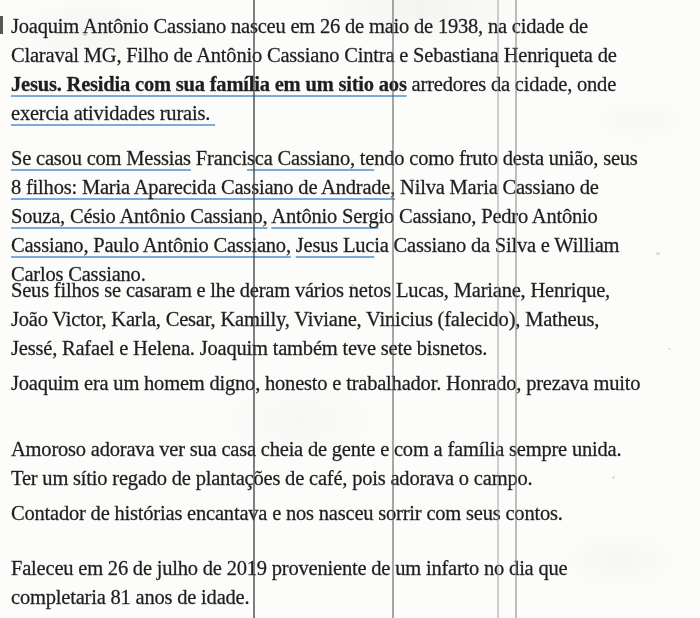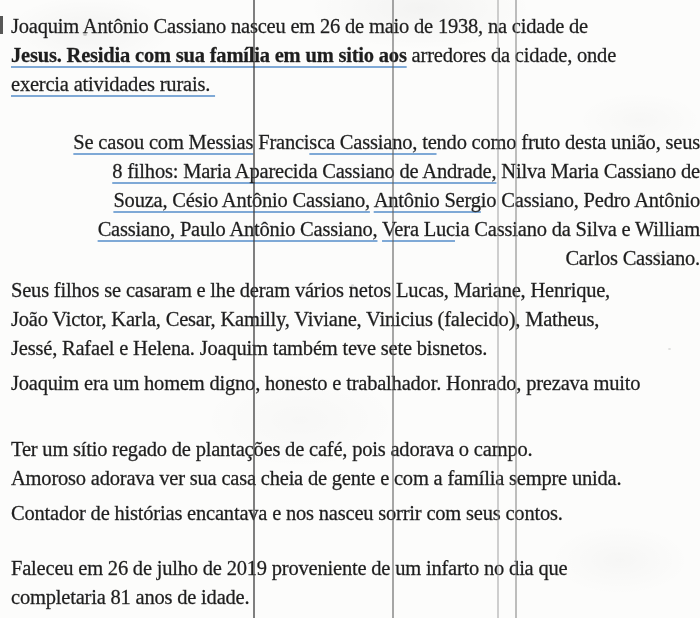--- a/index.html
+++ b/index.html
@@ -44,41 +44,42 @@
   .speck { position: absolute; border-radius: 50%; }
   .edge-mark { position: absolute; }
 </style>
 </head>
 <body>
 
 <div id="page">
   <div id="doc">
       <div class="paragraph" style="top: 12px;">
         <div class="line"><span class="seg">Joaquim Antônio Cassiano nasceu em 26 de maio de 1938, na cidade de</span></div>
+        <div class="line"><span class="seg">Claraval MG, Filho de Antônio Cassiano Cintra e Sebastiana Henriqueta de</span></div>
         <div class="line"><span class="seg u" style="text-decoration-color: rgb(127, 169, 214); font-weight: bold;">Jesus. Residia com sua família em um sitio aos</span><span class="seg"> arredores da cidade, onde</span></div>
         <div class="line"><span class="seg u" style="text-decoration-color: rgb(127, 169, 214);">exercia atividades rurais. </span></div>
       </div>
-      <div class="paragraph" style="top: 128px; text-align: right;">
+      <div class="paragraph" style="top: 144px;">
         <div class="line"><span class="seg u" style="text-decoration-color: rgb(127, 169, 214);">Se casou com Messias</span><span class="seg"> Franci</span><span class="seg u" style="text-decoration-color: rgb(127, 169, 214);">sca Cassiano, te</span><span class="seg">ndo como fruto desta união, seus</span></div>
         <div class="line"><span class="seg u" style="text-decoration-color: rgb(127, 169, 214);">8 filhos: Maria Aparecida Cassiano de Andrade,</span><span class="seg"> Nilva Maria Cassiano de</span></div>
         <div class="line"><span class="seg u" style="text-decoration-color: rgb(127, 169, 214);">Souza, Césio Antônio Cassiano,</span><span class="seg"> </span><span class="seg u" style="text-decoration-color: rgb(127, 169, 214);">Antônio Serg</span><span class="seg">io Cassiano, Pedro Antônio</span></div>
-        <div class="line"><span class="seg u" style="text-decoration-color: rgb(127, 169, 214);">Cassiano, Paulo Antônio Cassiano,</span><span class="seg"> </span><span class="seg u" style="text-decoration-color: rgb(127, 169, 214);">Vera Luc</span><span class="seg">ia Cassiano da Silva e William</span></div>
+        <div class="line"><span class="seg u" style="text-decoration-color: rgb(127, 169, 214);">Cassiano, Paulo Antônio Cassiano,</span><span class="seg"> </span><span class="seg u" style="text-decoration-color: rgb(127, 169, 214);">Jesus Luc</span><span class="seg">ia Cassiano da Silva e William</span></div>
         <div class="line"><span class="seg">Carlos Cassiano.</span></div>
       </div>
       <div class="paragraph" style="top: 276px;">
         <div class="line"><span class="seg">Seus filhos se casaram e lhe deram vários netos Lucas, Mariane, Henrique,</span></div>
         <div class="line"><span class="seg">João Victor, Karla, Cesar, Kamilly, Viviane, Vinicius (falecido), Matheus,</span></div>
         <div class="line"><span class="seg">Jessé, Rafael e Helena. Joaquim também teve sete bisnetos.</span></div>
       </div>
       <div class="paragraph" style="top: 369px;">
         <div class="line"><span class="seg">Joaquim era um homem digno, honesto e trabalhador. Honrado, prezava muito</span></div>
       </div>
       <div class="paragraph" style="top: 435px;">
+        <div class="line"><span class="seg">Amoroso adorava ver sua casa cheia de gente e com a família sempre unida.</span></div>
         <div class="line"><span class="seg">Ter um sítio regado de plantações de café, pois adorava o campo.</span></div>
-        <div class="line"><span class="seg">Amoroso adorava ver sua casa cheia de gente e com a família sempre unida.</span></div>
       </div>
       <div class="paragraph" style="top: 499px;">
         <div class="line"><span class="seg">Contador de histórias encantava e nos nasceu sorrir com seus contos.</span></div>
       </div>
       <div class="paragraph" style="top: 554px;">
         <div class="line"><span class="seg">Faleceu em 26 de julho de 2019 proveniente de um infarto no dia que</span></div>
         <div class="line"><span class="seg">completaria 81 anos de idade.</span></div>
       </div>
     </div>
   <div id="artifacts">

